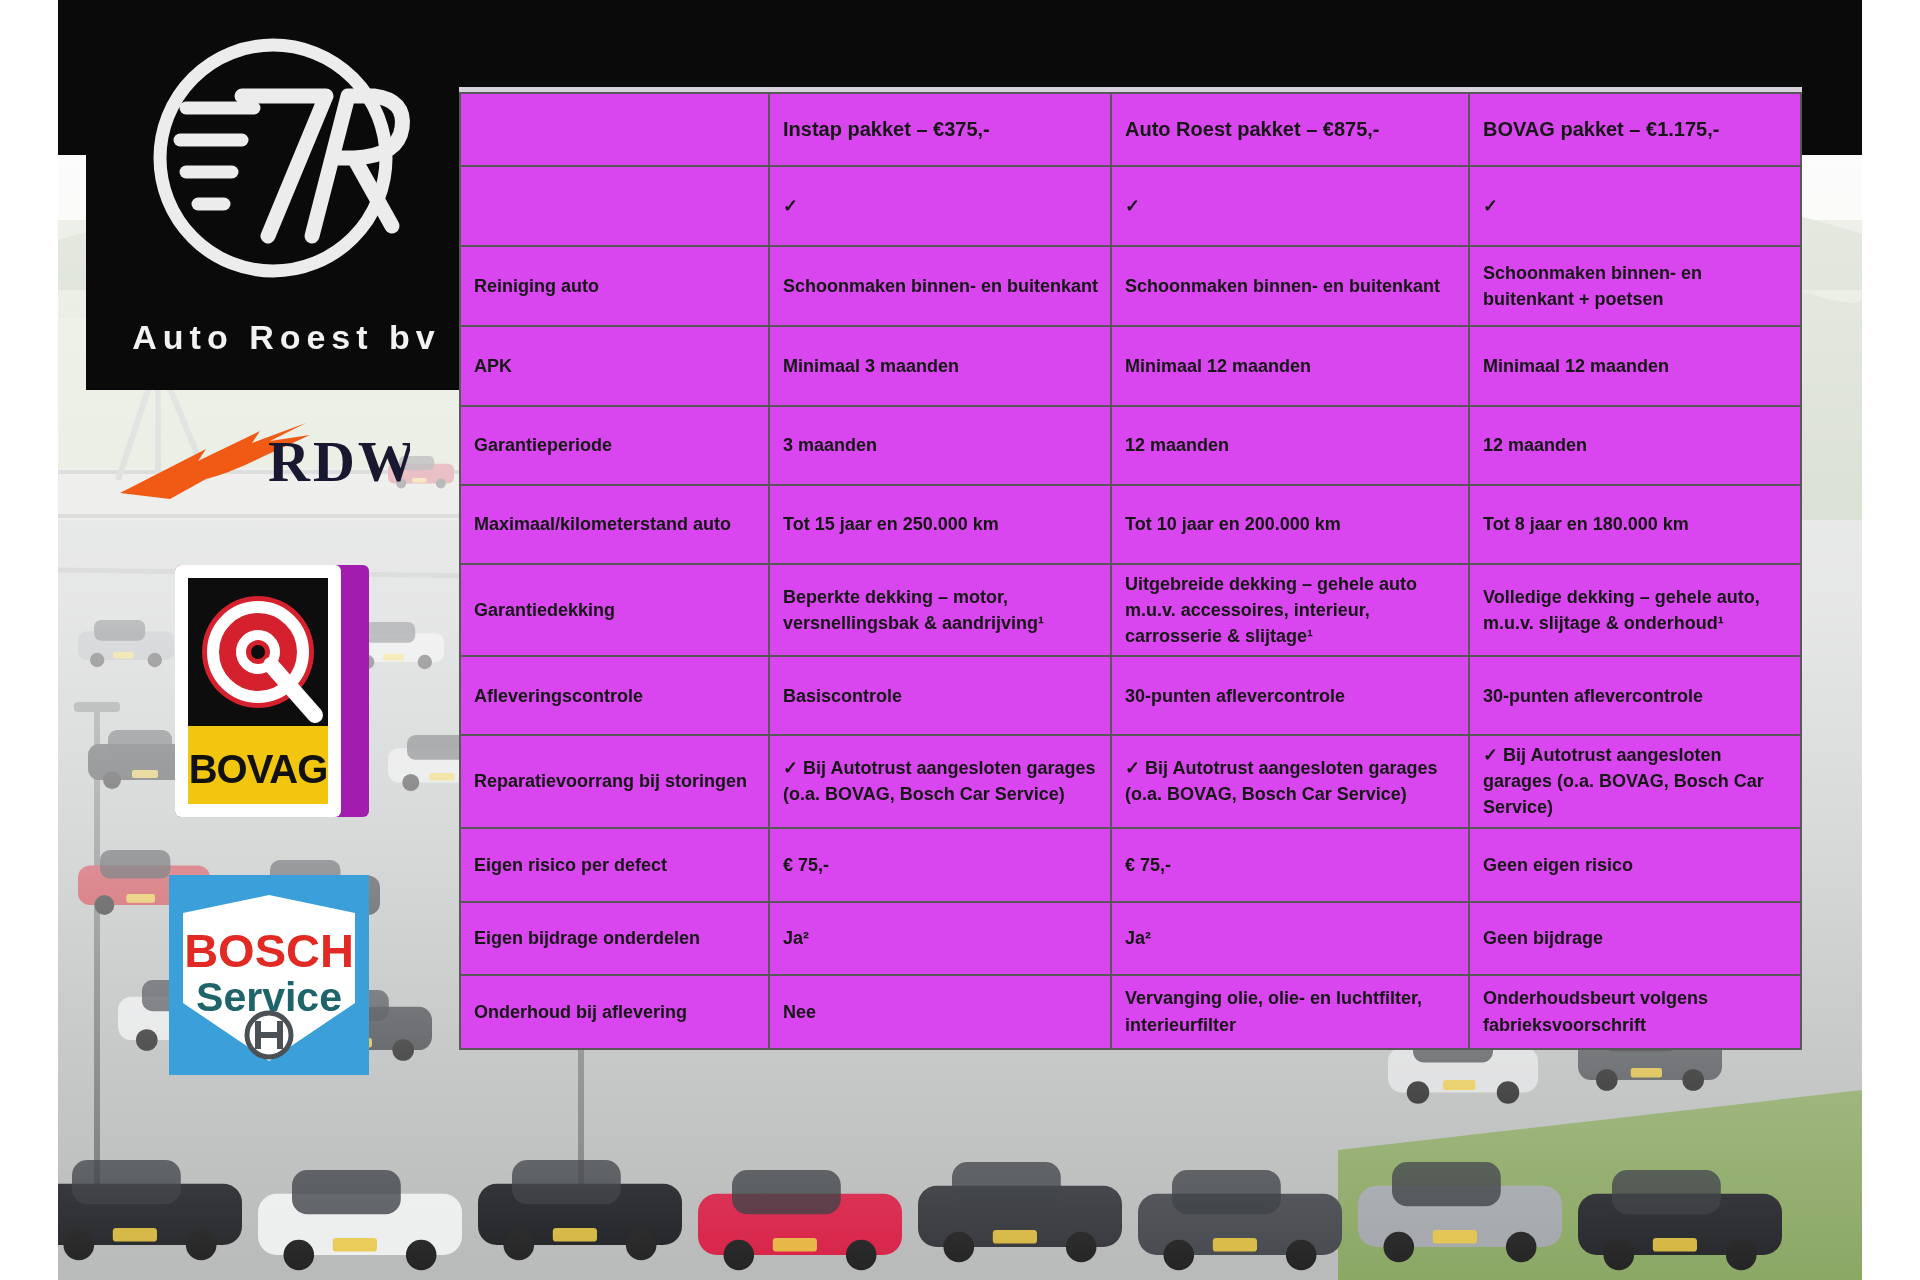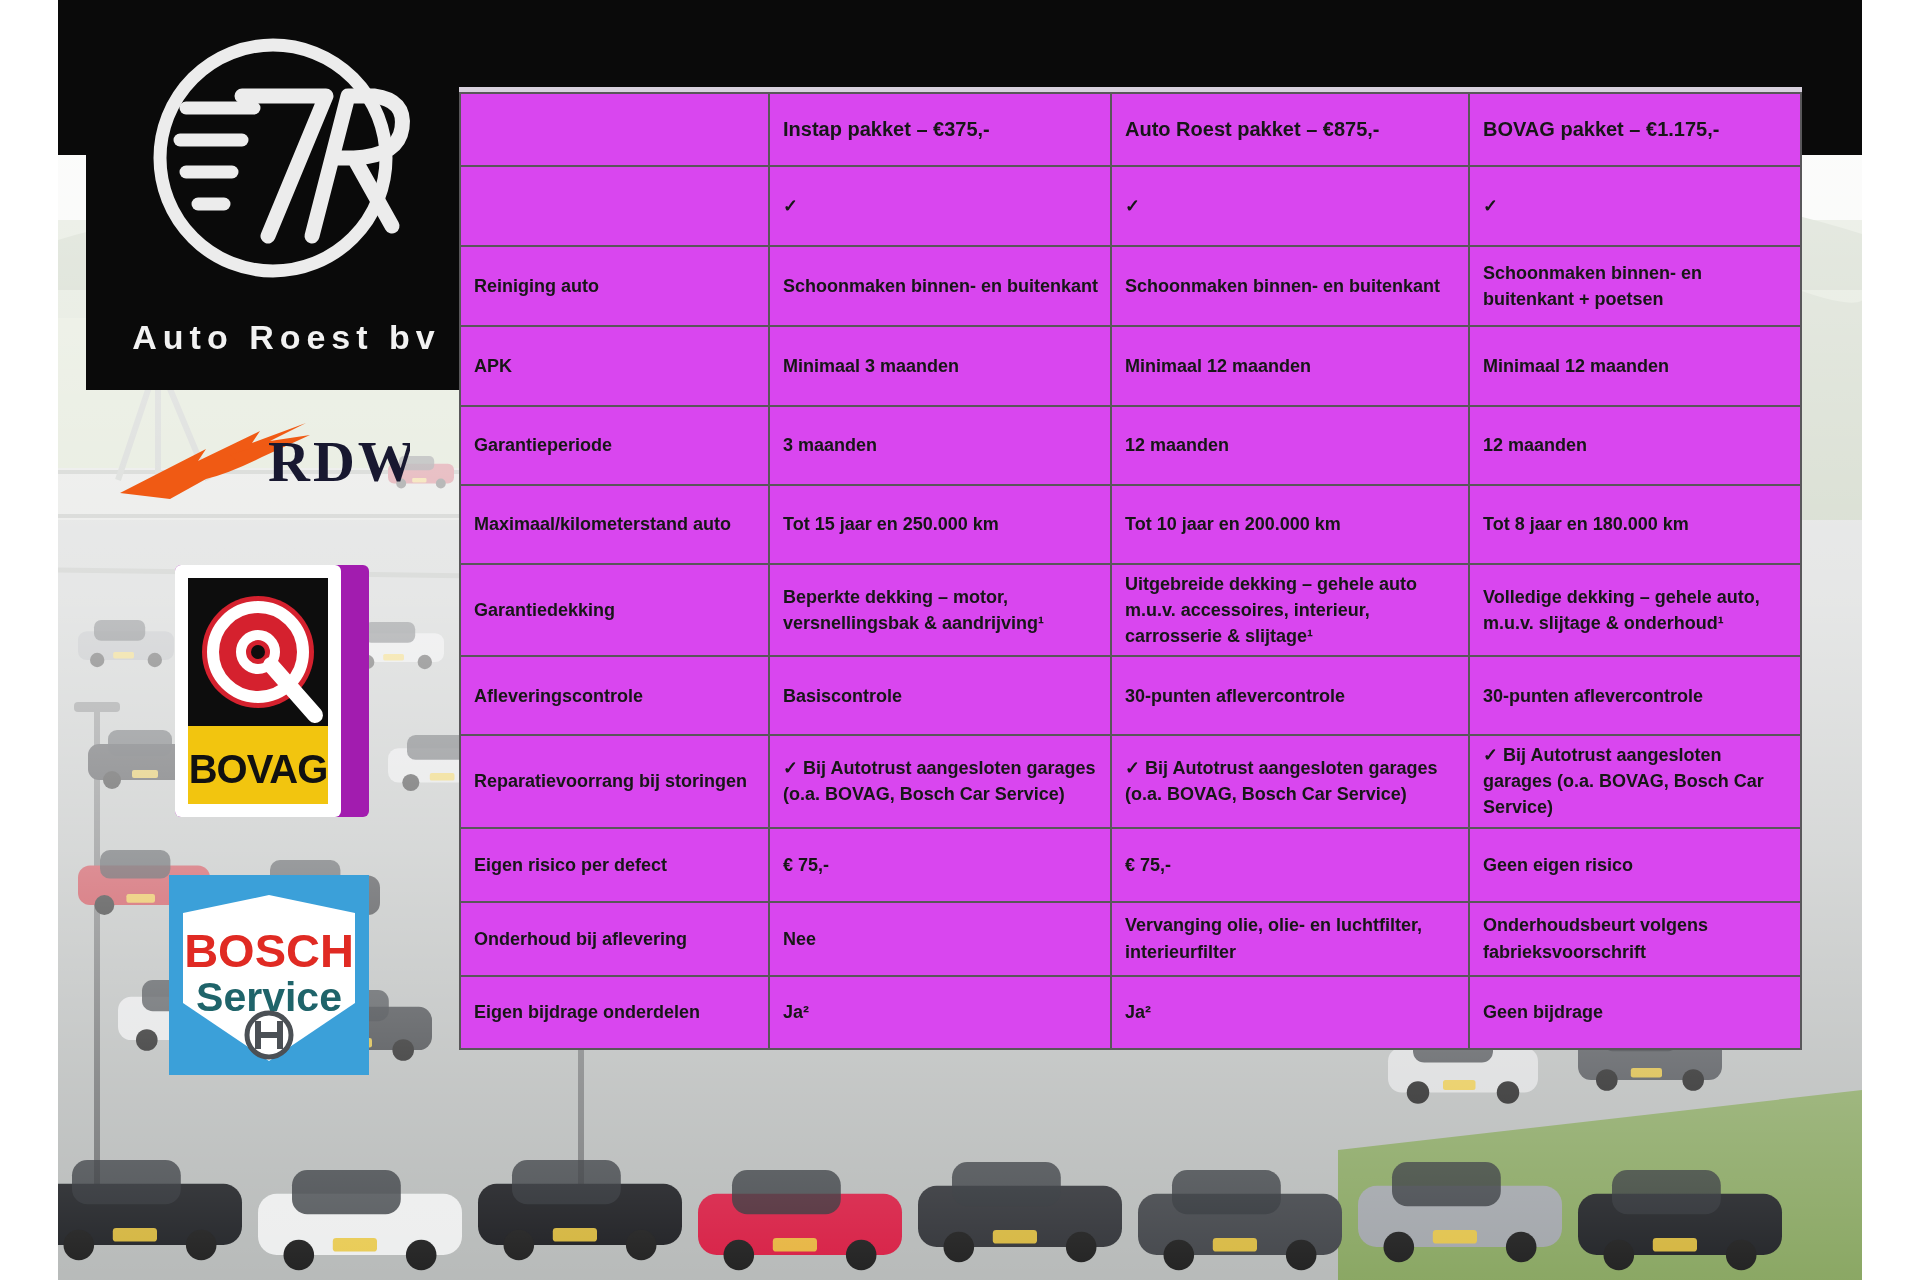--- a/index.html
+++ b/index.html
@@ -199,31 +199,31 @@
       <td>✓ Bij Autotrust aangesloten garages (o.a. BOVAG, Bosch Car Service)</td>
       <td>✓ Bij Autotrust aangesloten garages (o.a. BOVAG, Bosch Car Service)</td>
       <td>✓ Bij Autotrust aangesloten garages (o.a. BOVAG, Bosch Car Service)</td>
     </tr>
     <tr style="height:74px">
       <td>Eigen risico per defect</td>
       <td>€ 75,-</td>
       <td>€ 75,-</td>
       <td>Geen eigen risico</td>
     </tr>
+    <tr style="height:73px">
+      <td>Eigen bijdrage onderdelen</td>
+      <td>Ja²</td>
+      <td>Ja²</td>
+      <td>Geen bijdrage</td>
+    </tr>
     <tr style="height:74px">
       <td>Onderhoud bij aflevering</td>
       <td>Nee</td>
       <td>Vervanging olie, olie- en luchtfilter, interieurfilter</td>
       <td>Onderhoudsbeurt volgens fabrieksvoorschrift</td>
-    </tr>
-    <tr style="height:73px">
-      <td>Eigen bijdrage onderdelen</td>
-      <td>Ja²</td>
-      <td>Ja²</td>
-      <td>Geen bijdrage</td>
     </tr>
   </tbody>
 </table>
 </div>
 
 <div class="rdw">
   <svg width="300" height="100" viewBox="0 0 300 100">
 
     <path d="M10,78 L96,34 L88,46 L150,16 L142,28 L196,8 L160,26 L200,20 L152,42 Q120,58 96,64 L60,84 Z" fill="#f05a14"></path>
     <path d="M120,40 Q150,28 178,30 Q150,40 132,50 Z" fill="#f05a14"></path>

